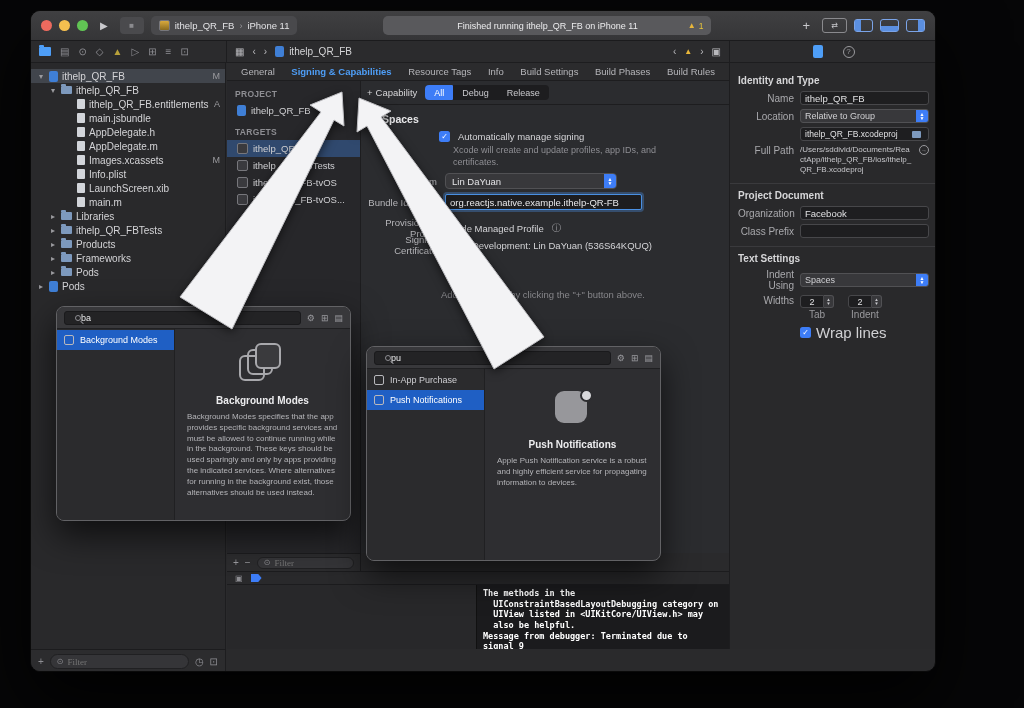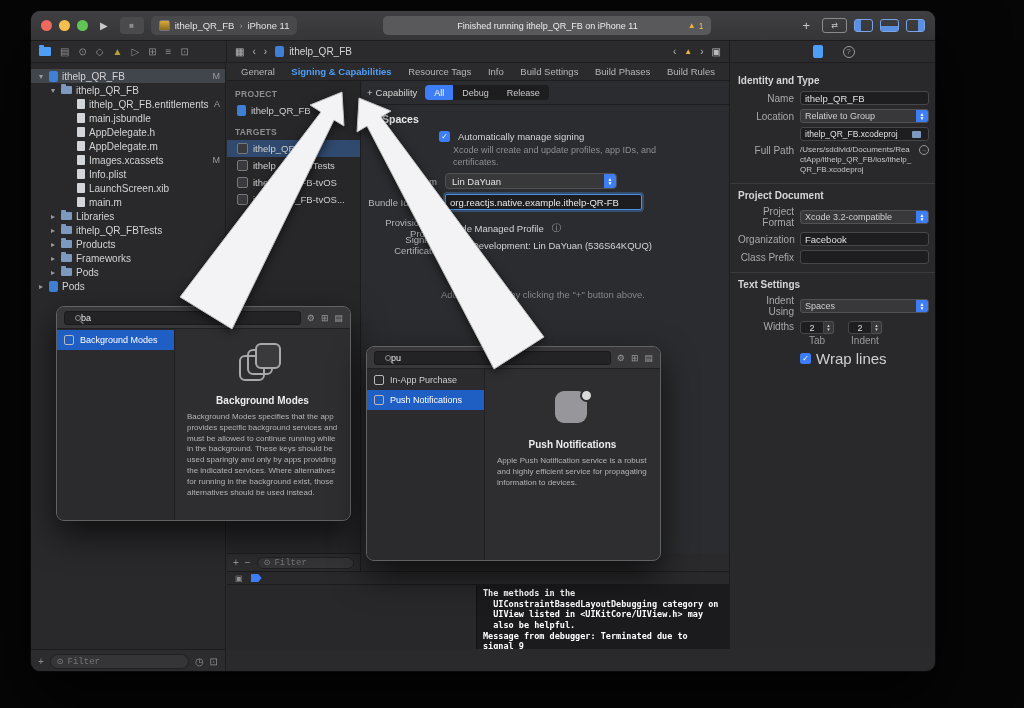--- a/index.html
+++ b/index.html
@@ -69,21 +69,21 @@
   .filedoc { width:8px; height:10px; background:#d2d5da; border-radius:1px; flex:0 0 auto; }
   .projdoc { width:9px; height:11px; background:#3f7fd6; border-radius:2px; flex:0 0 auto; }
   .badge { position:absolute; right:5px; color:#9a9a9e; font-size:9px; }
 
   .navbottom { position:absolute; left:0; top:638px; width:195px; height:24px; background:#2c2c2e;
                border-top:1px solid #1c1c1e; border-right:1px solid #1d1d1f; display:flex;
                align-items:center; gap:6px; padding:0 7px; color:#8e8e93; font-size:10px; }
   .filterfield { background:#353538; border:1px solid #202022; border-radius:8px; height:15px;
                  display:flex; align-items:center; gap:4px; padding:0 6px; flex:1; }
   .filterfield input { background:transparent; border:none; outline:none; color:#cfcfd3;
-                 font-size:9px; width:100%; font-family:Liberation Mono, monospace;}
+                 font-size:9px; width:100%; font-family:Liberation Serif, serif;}
   .fcirc { color:#8e8e93; font-size:8px; }
 
   
   .tabbar { position:absolute; left:196px; top:52px; width:502px; height:18px; background:#2b2b2d;
             border-bottom:1px solid #1d1d1f; display:flex; align-items:center;
             justify-content:space-between; padding:0 14px; font-size:9.5px; color:#b6b6ba; }
   .tabbar .tab.on { color:#4e9ef7;font-weight:bold; }
   .tpanel { position:absolute; left:196px; top:70px; width:134px; height:472px; background:#27272a;
             border-right:1px solid #1d1d1f; font-size:9.5px; color:#d0d0d3; }
   .phead { color:#8e8e93; font-size:8.5px; font-weight:bold; padding:8px 0 3px 8px; letter-spacing:.3px;}
@@ -513,30 +513,20 @@
       </span>
     </div>
     <div class="irow" style="align-items:flex-start;">
       <span class="ilabel">Full Path</span>
       <span class="fullpath">/Users/sddivid/Documents/ReactApp/ithelp_QR_FB/ios/ithelp_QR_FB.xcodeproj</span>
       <span class="goto">→</span>
     </div>
     <div class="isep"></div>
     <div class="ihead">Project Document</div>
     <div class="irow">
-      <span class="ilabel">Project Format</span>
-      <span class="idrop">
-        <span>Xcode 3.2-compatible</span>
-        <span class="dstep">
-            <i>▲</i>
-            <i>▼</i>
-          </span>
-      </span>
-    </div>
-    <div class="irow">
       <span class="ilabel">Organization</span>
       <span class="ifield">Facebook</span>
     </div>
     <div class="irow">
       <span class="ilabel">Class Prefix</span>
       <span class="ifield"></span>
     </div>
     <div class="isep"></div>
     <div class="ihead">Text Settings</div>
     <div class="irow">

